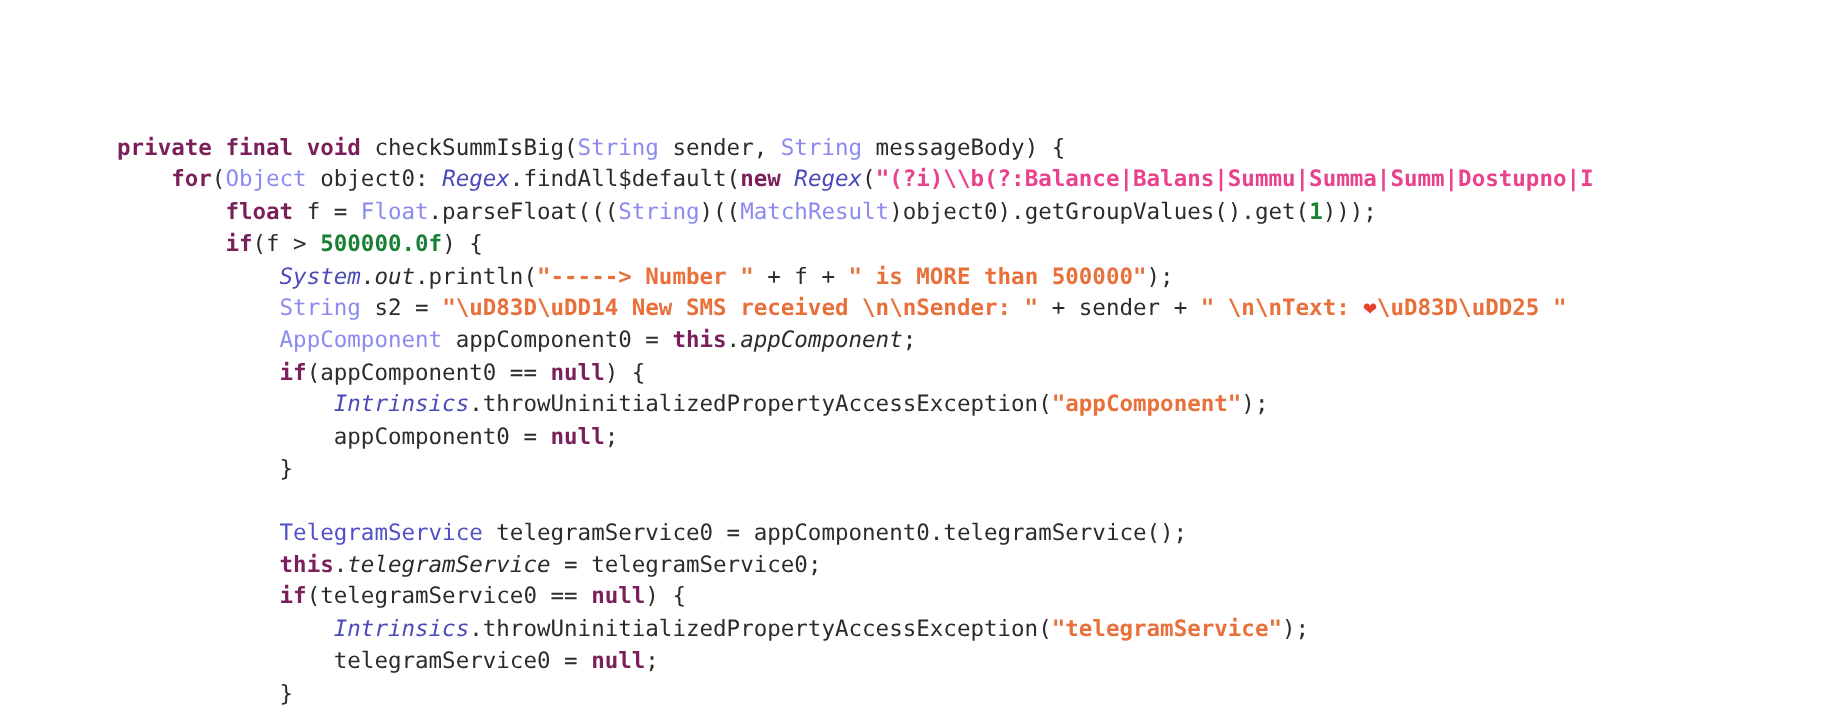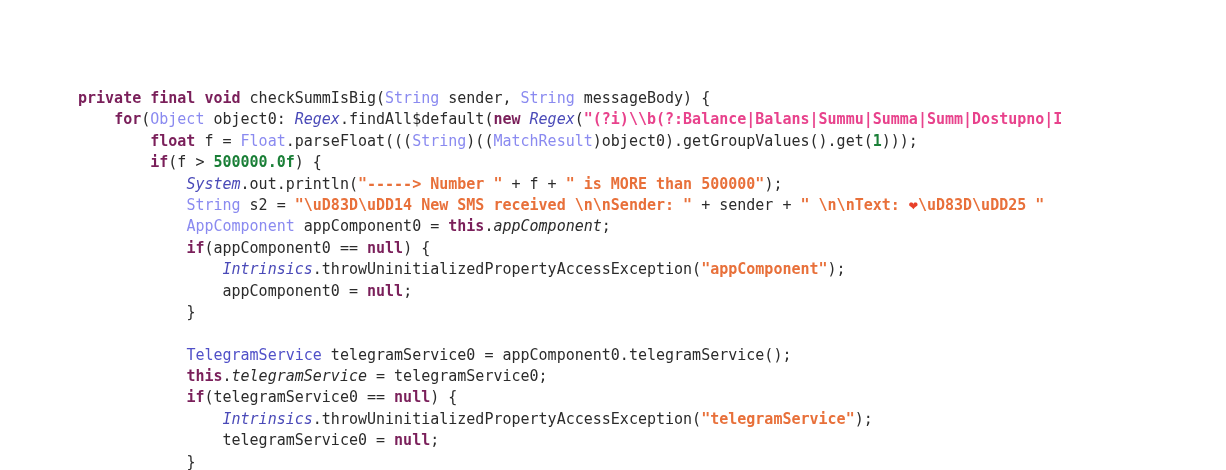--- a/index.html
+++ b/index.html
@@ -42,21 +42,21 @@
   
   .kw       { color: #7a1f5a; font-weight: bold; }   
   .typ      { color: #8a8af0; }                      
   .typ2     { color: #5050c8; }                      
   .cls      { color: #4a4ab8; font-style: italic; }                      
   .plain    { color: #2b2b2b; }
   .strb     { color: #e8703a; font-weight: bold; }
   .rgx      { color: #e8428c; font-weight: bold; }
   .num      { color: #1a7f37; font-weight: bold; }
   .fld      { color: #2b2b2b; font-style: italic; }
-  .statfld  { color: #2b2b2b; }
+  .statfld  { color: #2b2b2b; font-style: italic; }
   .heart    { color: #e8402a; font-weight: bold; }
 </style>
 </head>
 <body>
 
 <div id="code-view">
   <pre id="code-block"><span class="ln"><span class="kw">private</span><span class="plain"> </span><span class="kw">final</span><span class="plain"> </span><span class="kw">void</span><span class="plain"> checkSummIsBig(</span><span class="typ">String</span><span class="plain"> sender, </span><span class="typ">String</span><span class="plain"> messageBody) {</span></span><span class="ln"><span class="plain">    </span><span class="kw">for</span><span class="plain">(</span><span class="typ">Object</span><span class="plain"> object0: </span><span class="cls">Regex</span><span class="plain">.findAll$default(</span><span class="kw">new</span><span class="plain"> </span><span class="cls">Regex</span><span class="plain">(</span><span class="rgx">"(?i)\\b(?:Balance|Balans|Summu|Summa|Summ|Dostupno|I</span></span><span class="ln"><span class="plain">        </span><span class="kw">float</span><span class="plain"> f = </span><span class="typ">Float</span><span class="plain">.parseFloat(((</span><span class="typ">String</span><span class="plain">)((</span><span class="typ">MatchResult</span><span class="plain">)object0).getGroupValues().get(</span><span class="num">1</span><span class="plain">)));</span></span><span class="ln"><span class="plain">        </span><span class="kw">if</span><span class="plain">(f &gt; </span><span class="num">500000.0f</span><span class="plain">) {</span></span><span class="ln"><span class="plain">            </span><span class="cls">System</span><span class="plain">.</span><span class="statfld">out</span><span class="plain">.println(</span><span class="strb">"-----&gt; Number "</span><span class="plain"> + f + </span><span class="strb">" is MORE than 500000"</span><span class="plain">);</span></span><span class="ln"><span class="plain">            </span><span class="typ">String</span><span class="plain"> s2 = </span><span class="strb">"\uD83D\uDD14 New SMS received \n\nSender: "</span><span class="plain"> + sender + </span><span class="strb">" \n\nText: </span><span class="heart">❤</span><span class="strb">\uD83D\uDD25 "</span></span><span class="ln"><span class="plain">            </span><span class="typ">AppComponent</span><span class="plain"> appComponent0 = </span><span class="kw">this</span><span class="plain">.</span><span class="fld">appComponent</span><span class="plain">;</span></span><span class="ln"><span class="plain">            </span><span class="kw">if</span><span class="plain">(appComponent0 == </span><span class="kw">null</span><span class="plain">) {</span></span><span class="ln"><span class="plain">                </span><span class="cls">Intrinsics</span><span class="plain">.throwUninitializedPropertyAccessException(</span><span class="strb">"appComponent"</span><span class="plain">);</span></span><span class="ln"><span class="plain">                </span><span class="plain">appComponent0 = </span><span class="kw">null</span><span class="plain">;</span></span><span class="ln"><span class="plain">            </span><span class="plain">}</span></span><span class="ln">&nbsp;</span><span class="ln"><span class="plain">            </span><span class="typ2">TelegramService</span><span class="plain"> telegramService0 = appComponent0.telegramService();</span></span><span class="ln"><span class="plain">            </span><span class="kw">this</span><span class="plain">.</span><span class="fld">telegramService</span><span class="plain"> = telegramService0;</span></span><span class="ln"><span class="plain">            </span><span class="kw">if</span><span class="plain">(telegramService0 == </span><span class="kw">null</span><span class="plain">) {</span></span><span class="ln"><span class="plain">                </span><span class="cls">Intrinsics</span><span class="plain">.throwUninitializedPropertyAccessException(</span><span class="strb">"telegramService"</span><span class="plain">);</span></span><span class="ln"><span class="plain">                </span><span class="plain">telegramService0 = </span><span class="kw">null</span><span class="plain">;</span></span><span class="ln"><span class="plain">            </span><span class="plain">}</span></span><span class="ln">&nbsp;</span></pre>
 </div>
 
 </body></html>

